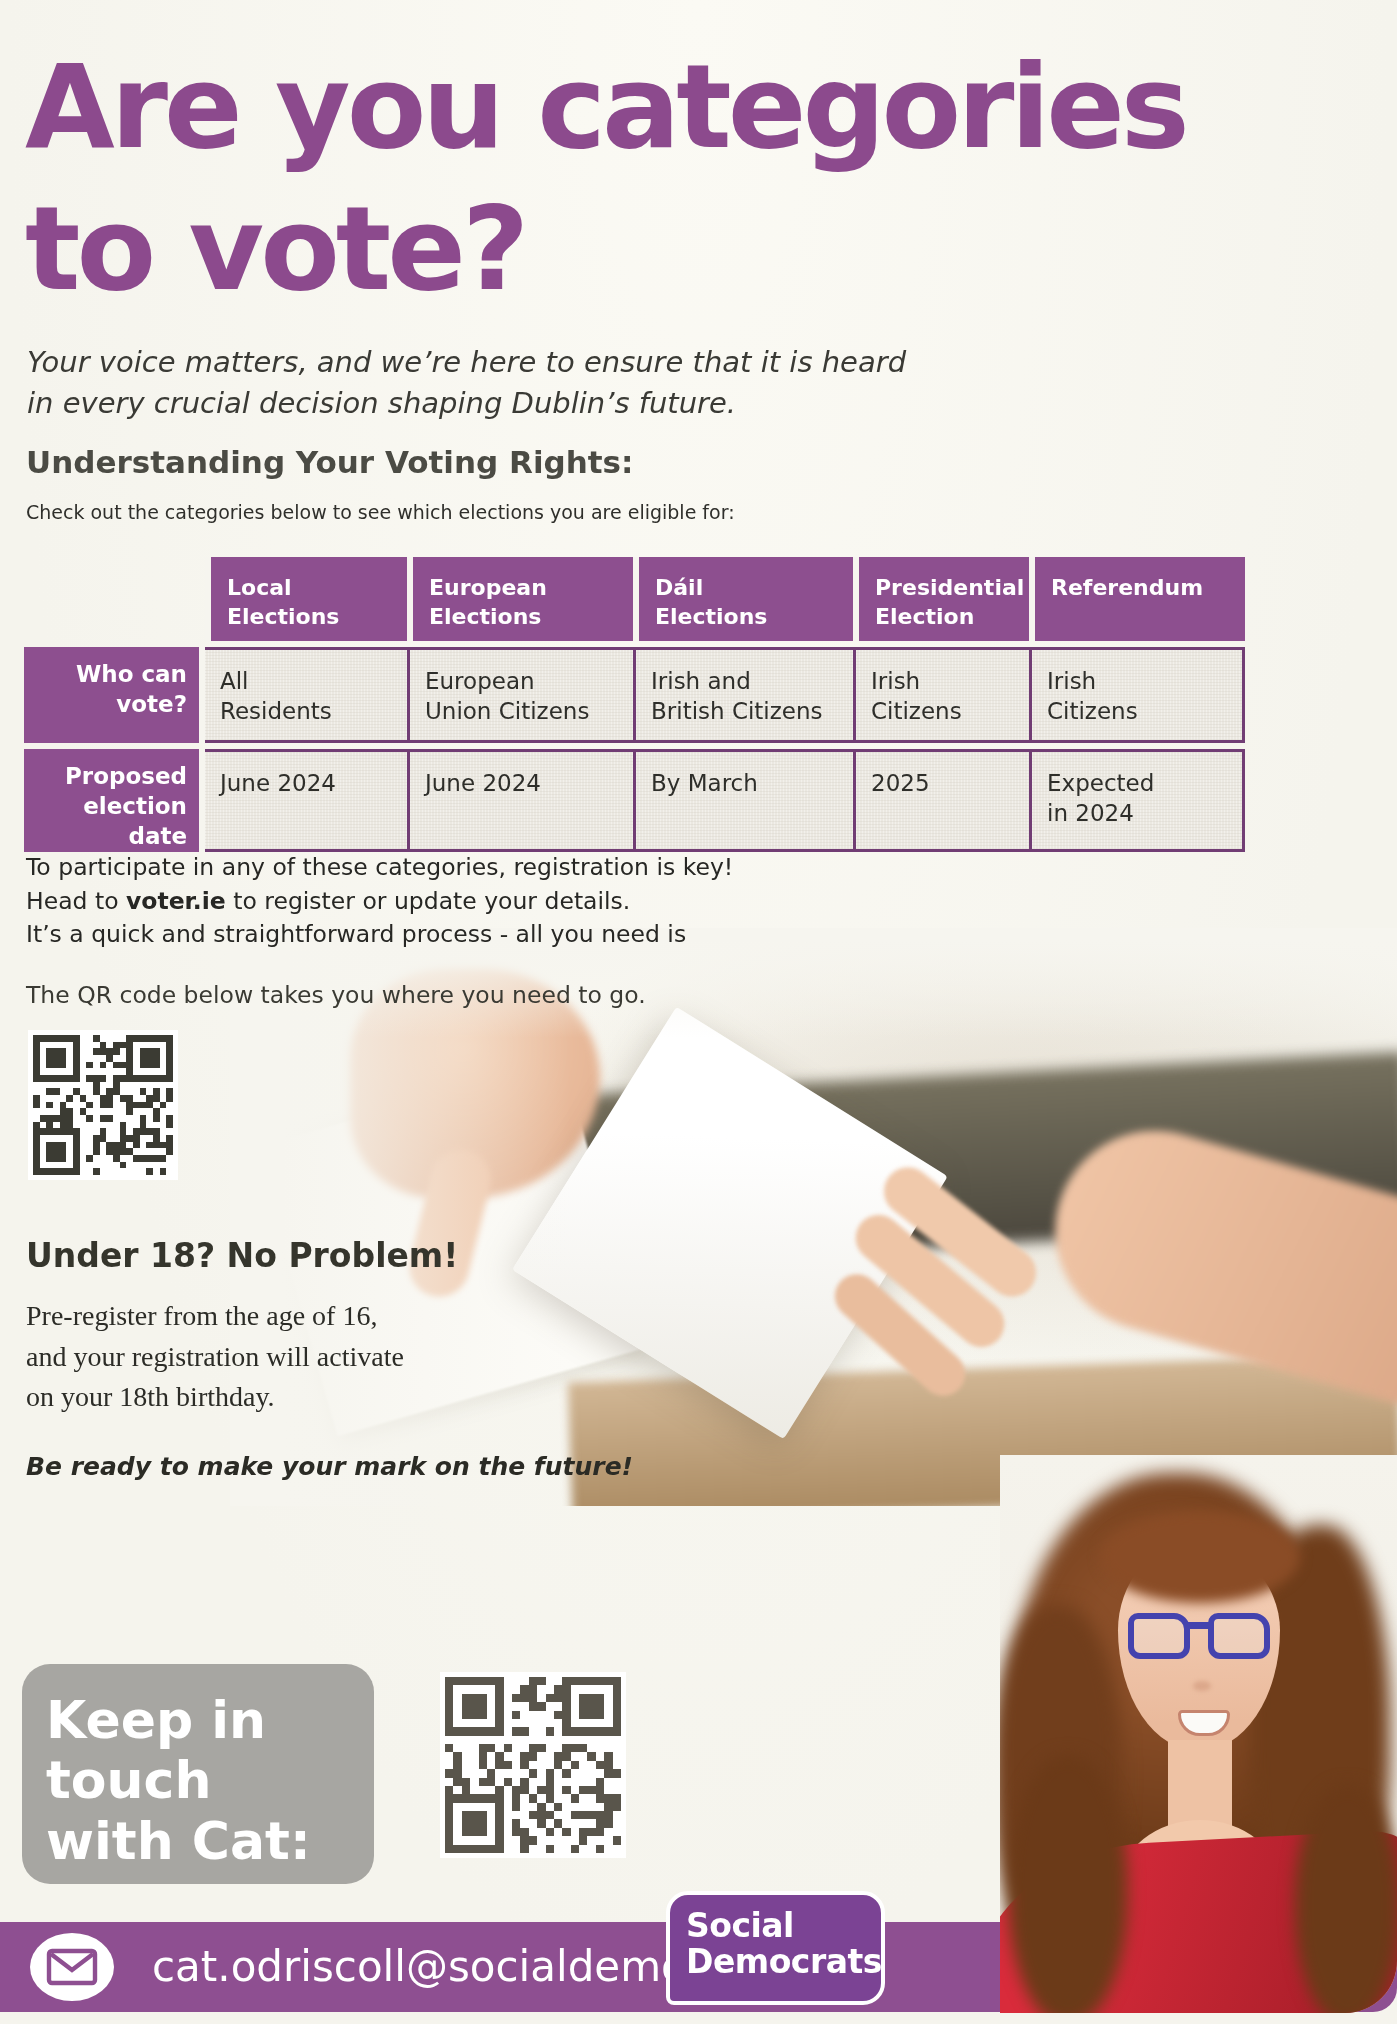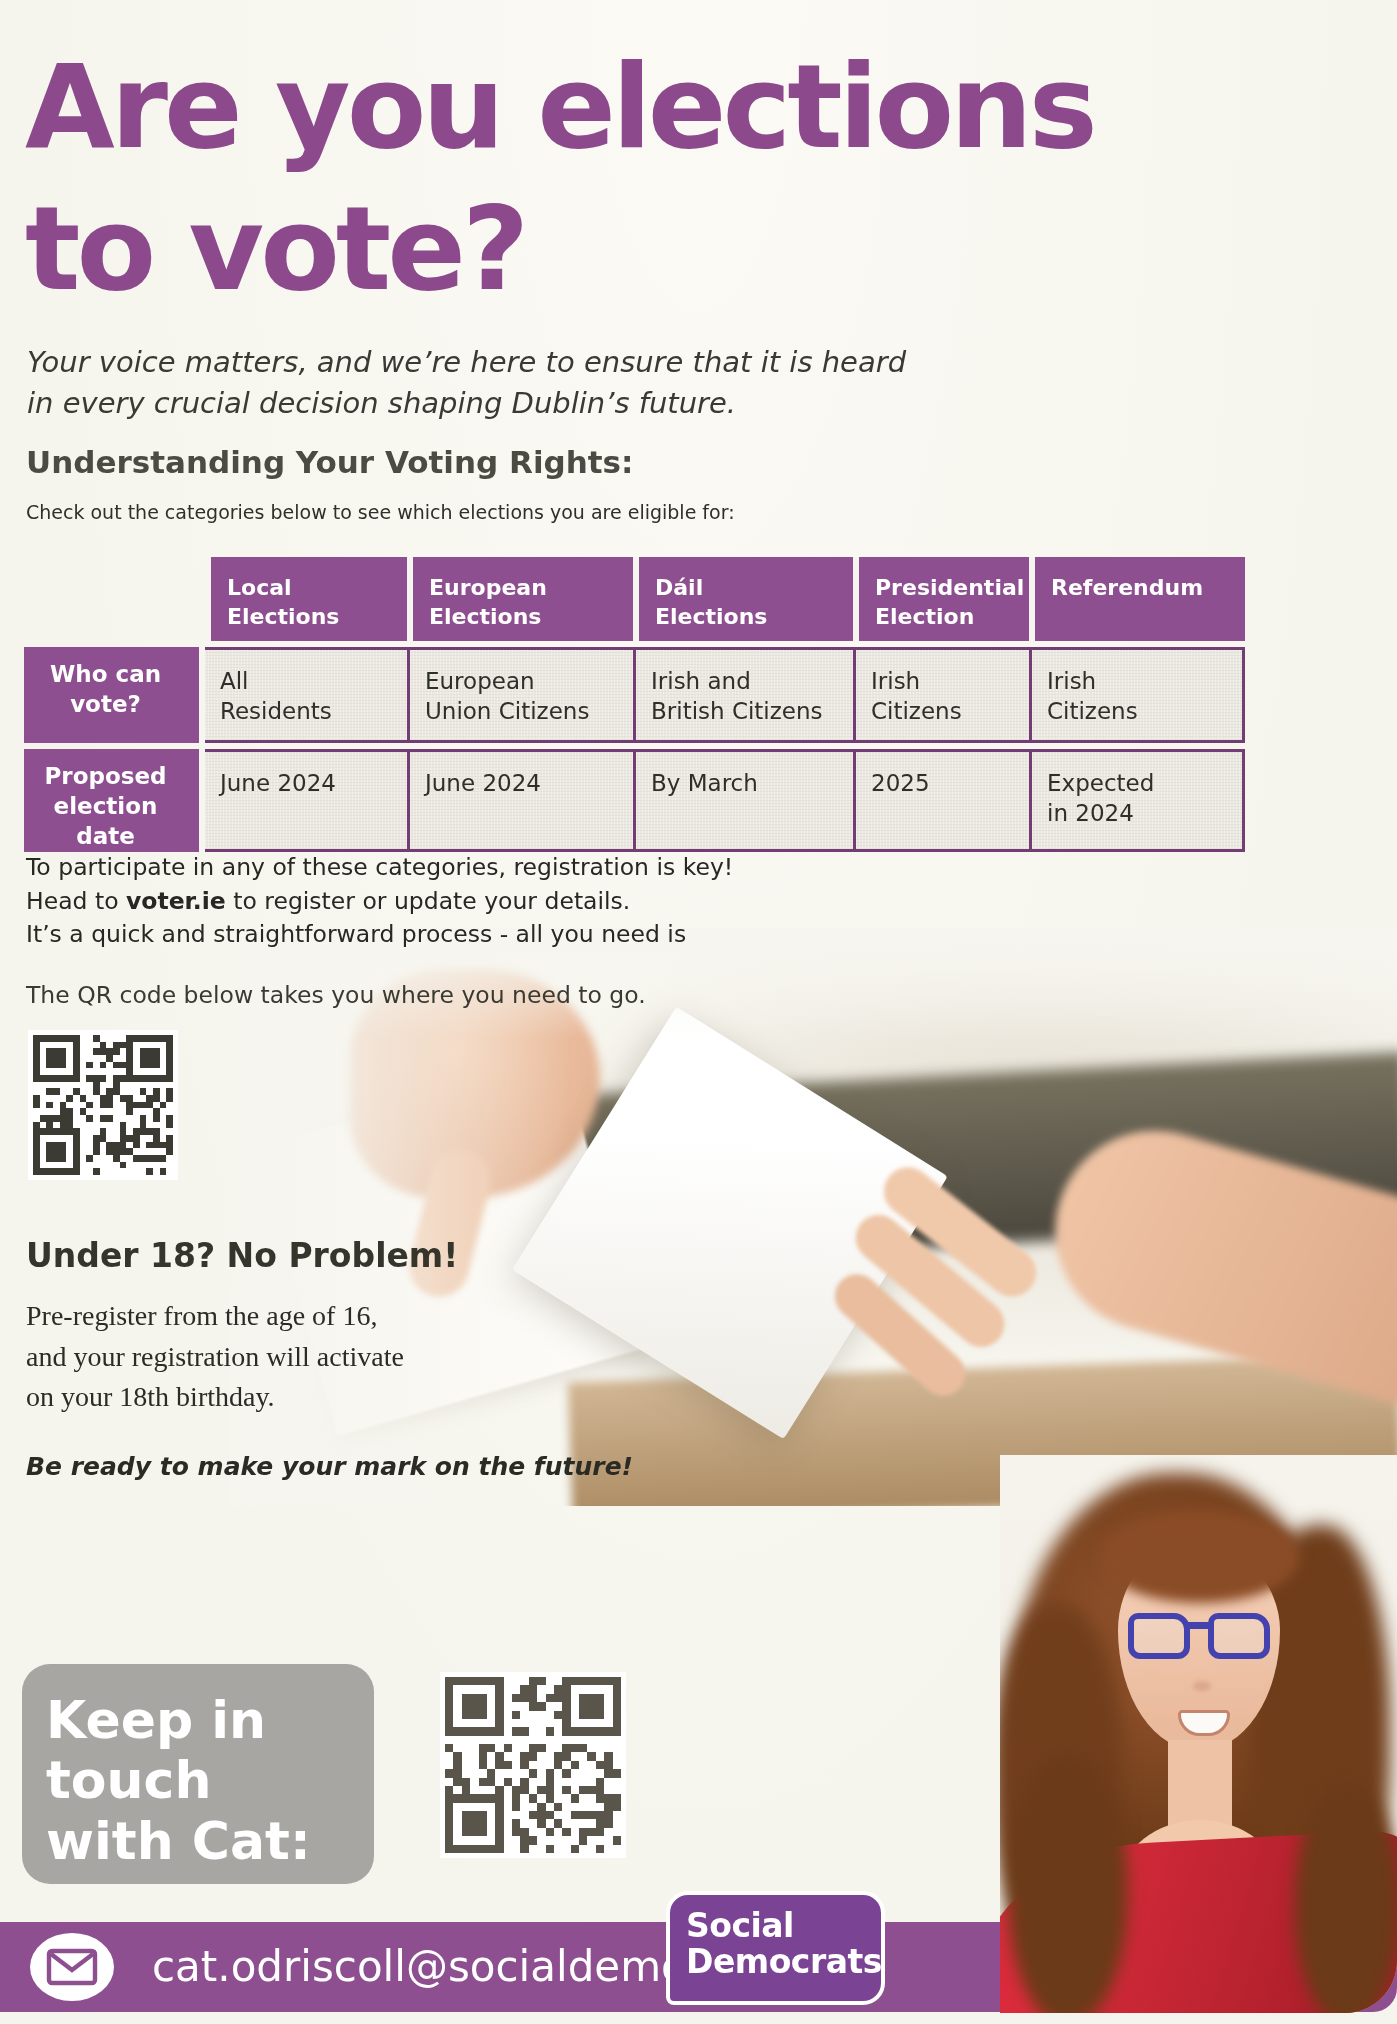--- a/index.html
+++ b/index.html
@@ -18,21 +18,21 @@
 
   
   .vt{left:24px;top:557px;display:grid;z-index:2;
     grid-template-columns:181px 202px 226px 220px 176px 216px;
     grid-template-rows:84px 96px 103px;row-gap:6px;}
   .vt>div{box-sizing:border-box;}
   .corner{background:transparent;}
   .th{background:#8d4f8f;border-left:6px solid #f6f5ef;color:#fff;font-weight:700;
     font-size:22px;line-height:1.3;padding:17px 0 0 16px;}
   .rl{background:#8d4f8f;border-right:6px solid #f6f5ef;color:#fff;font-weight:700;
-    font-size:23px;line-height:1.3;text-align:center;padding:13px 12px 0 0;}
+    font-size:23px;line-height:1.3;text-align:right;padding:13px 12px 0 0;}
   .td{background-color:#ebe8e1;
     background-image:repeating-linear-gradient(0deg,rgba(208,203,192,.28) 0 1px,transparent 1px 3px),
                      repeating-linear-gradient(90deg,rgba(255,255,255,.35) 0 1px,transparent 1px 3px);
     border-top:3px solid #713d74;border-bottom:3px solid #713d74;border-left:3px solid #713d74;
     font-size:23px;color:#2e2e2a;line-height:1.32;padding:16px 0 0 15px;}
   .td.first{border-left:none;}
   .td.last{border-right:3px solid #713d74;}
 
   
   .para1{left:26px;top:851px;font-size:23.5px;color:#272724;line-height:1.43;z-index:2;}
@@ -127,21 +127,21 @@
     display:flex;align-items:center;justify-content:center;z-index:4;}
   .email{left:152px;top:1922px;height:90px;line-height:90px;font-size:42px;color:#fff;z-index:4;}
   .sdlogo{left:666px;top:1891px;width:219px;height:114px;background:#7b4394;
     border:4px solid #fff;border-radius:22px 22px 22px 8px;box-sizing:border-box;
     padding:13px 16px 0 16px;color:#fff;font-weight:700;font-size:33px;line-height:1.08;
     letter-spacing:-.5px;z-index:4;}
 </style>
 </head>
 <body>
 
-<div class="abs title pre">Are you elections
+<div class="abs title pre">Are you categories
 to vote?</div>
 <div class="abs subtitle pre">Your voice matters, and we’re here to ensure that it is heard
 in every crucial decision shaping Dublin’s future.</div>
 <div class="abs rights-h">Understanding Your Voting Rights:</div>
 <div class="abs intro">Check out the categories below to see which elections you are eligible for:</div>
 
 <div class="abs vt">
   <div class="corner"></div>
   <div class="th pre">Local
 Elections</div>

